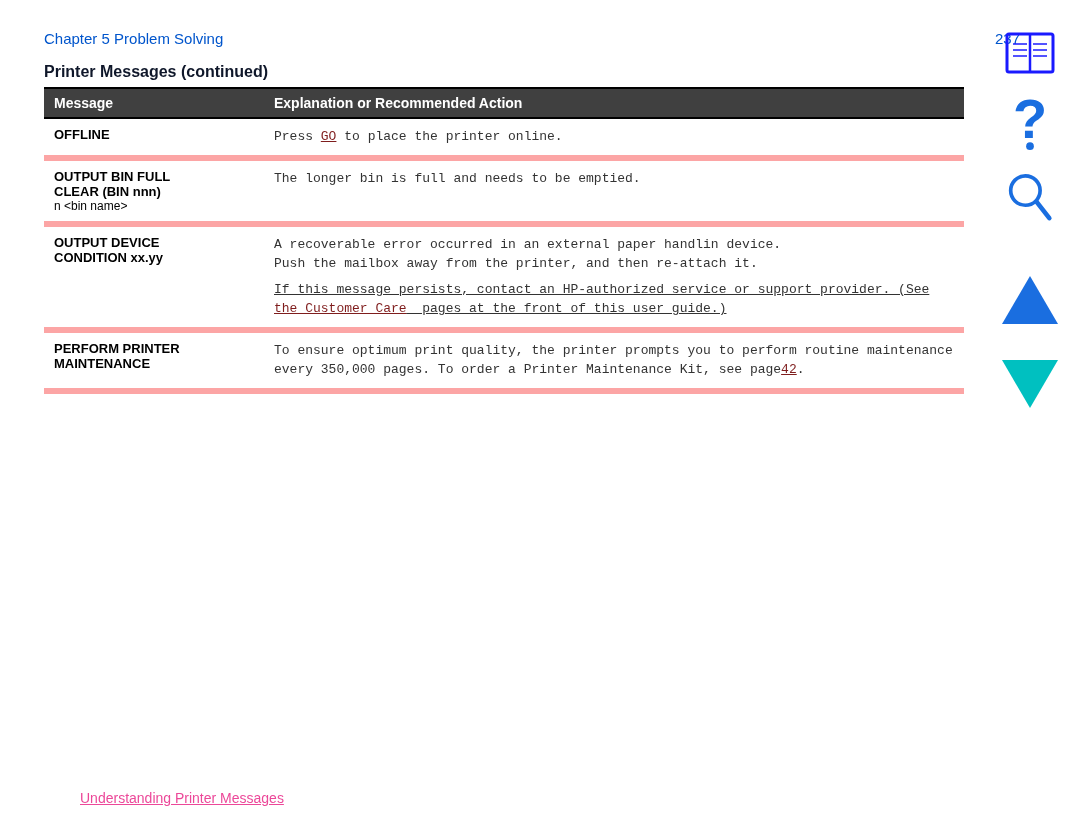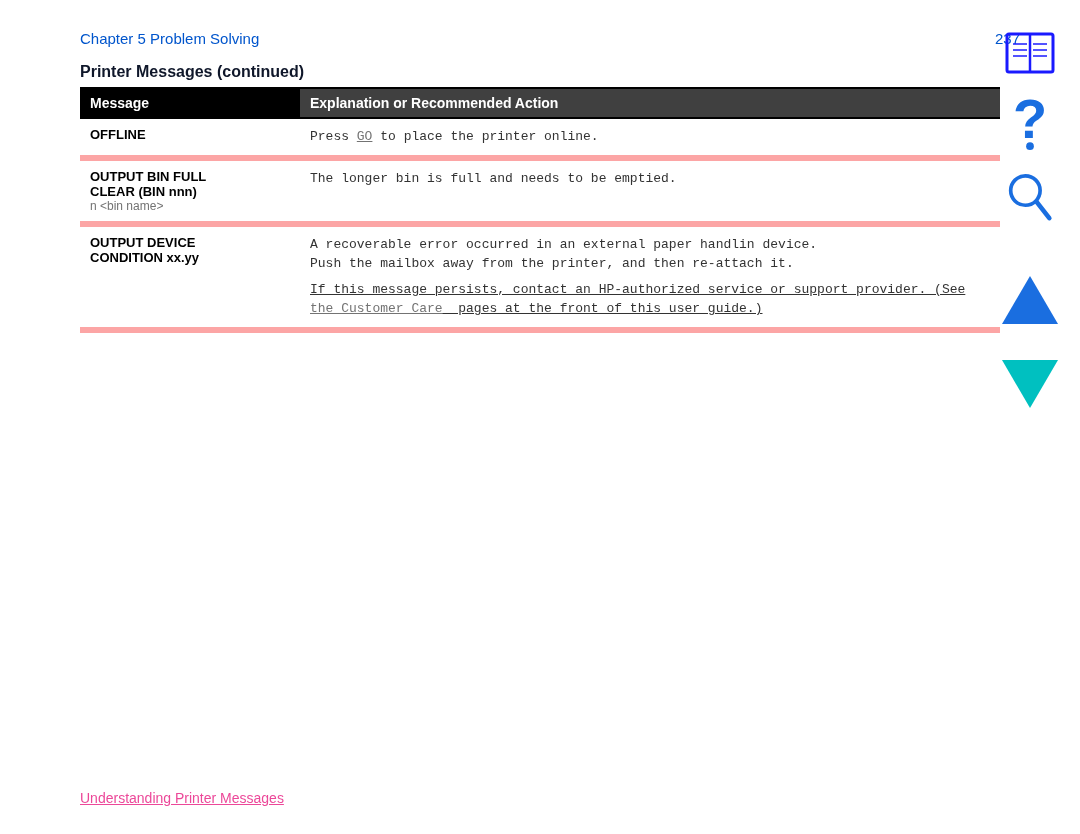--- a/index.html
+++ b/index.html
@@ -10,21 +10,21 @@
       background: #ffffff;
       font-family: Arial, sans-serif;
       position: relative;
       overflow: hidden;
     }
 
     .page-container {
       width: 1080px;
       height: 834px;
       position: relative;
-      padding: 30px 60px 30px 80px;
+      padding: 30px 60px 30px 44px;
     }
 
     
     .header {
       display: flex;
       justify-content: space-between;
       align-items: center;
       margin-bottom: 16px;
     }
 
@@ -62,21 +62,21 @@
     .content-table thead th {
       color: #ffffff;
       font-size: 14px;
       font-weight: bold;
       padding: 6px 10px;
       text-align: left;
     }
 
     .content-table thead th:first-child {
       width: 220px;
-      background: #000000;
+      background: #404040;
       color: #fff;
     }
 
     .content-table thead th:last-child {
       background: #404040;
       color: #fff;
     }
 
     .content-table tbody tr {
       border-bottom: 6px solid #fca5a5;
@@ -92,33 +92,33 @@
     .msg-col {
       width: 220px;
       font-weight: bold;
       font-size: 13px;
       color: #000;
     }
 
     .msg-col .sub-label {
       font-weight: normal;
       font-size: 12px;
-      color: #737373;
+      color: #000000;
       display: block;
     }
 
     .exp-col {
       font-family: 'Courier New', monospace;
       font-size: 12px;
       color: #333;
       line-height: 1.5;
     }
 
     .exp-col .link {
-      color: #737373;
+      color: #7f1d1d;
       text-decoration: underline;
     }
 
     .exp-col .extra-para {
       margin-top: 6px;
       text-decoration: underline;
     }
 
     
     .sidebar-icons {
@@ -204,20 +204,28 @@
         </td>
         <td class="exp-col">
           A recoverable error occurred in an external paper handlin device.<br>
           Push the mailbox away from the printer, and then re-attach it.
           <div class="extra-para">
             If this message persists, contact an HP-authorized service or support provider. (See <span class="link">the Customer Care</span>&nbsp; pages at the front of this user guide.)
           </div>
         </td>
       </tr>
 
+      <tr>
+        <td class="msg-col">
+          PERFORM PRINTER<br>MAINTENANCE
+        </td>
+        <td class="exp-col">
+          To ensure optimum print quality, the printer prompts you to perform routine maintenance every 350,000 pages. To order a Printer Maintenance Kit, see page<span class="link">42</span>.
+        </td>
+      </tr>
 
     </tbody>
   </table>
 
   <div class="footer-link">Understanding Printer Messages</div>
 
   <div class="sidebar-icons">
 
     <svg class="icon-book" width="54" height="46" viewBox="0 0 54 46">
       <rect x="4" y="4" width="46" height="38" rx="2" fill="none" stroke="#1a1aff" stroke-width="3"></rect>

